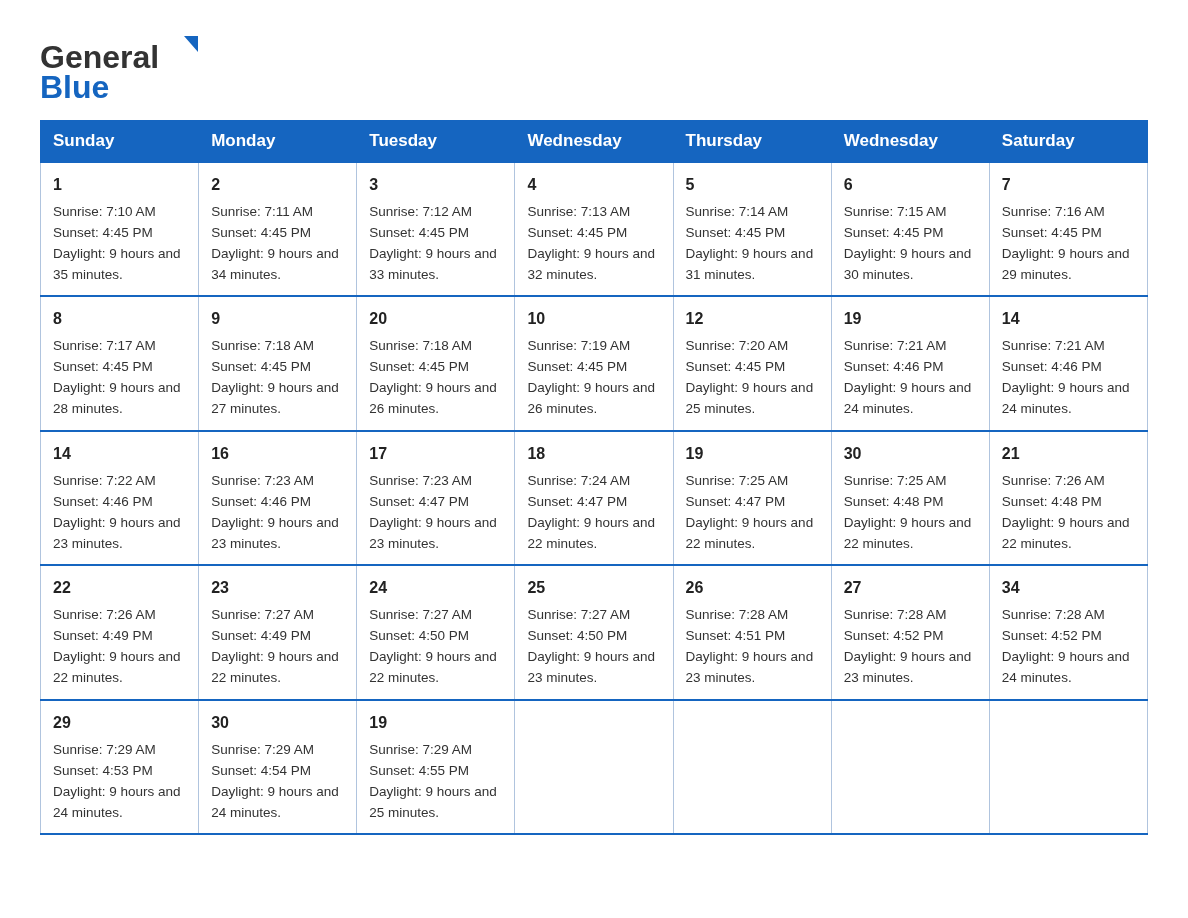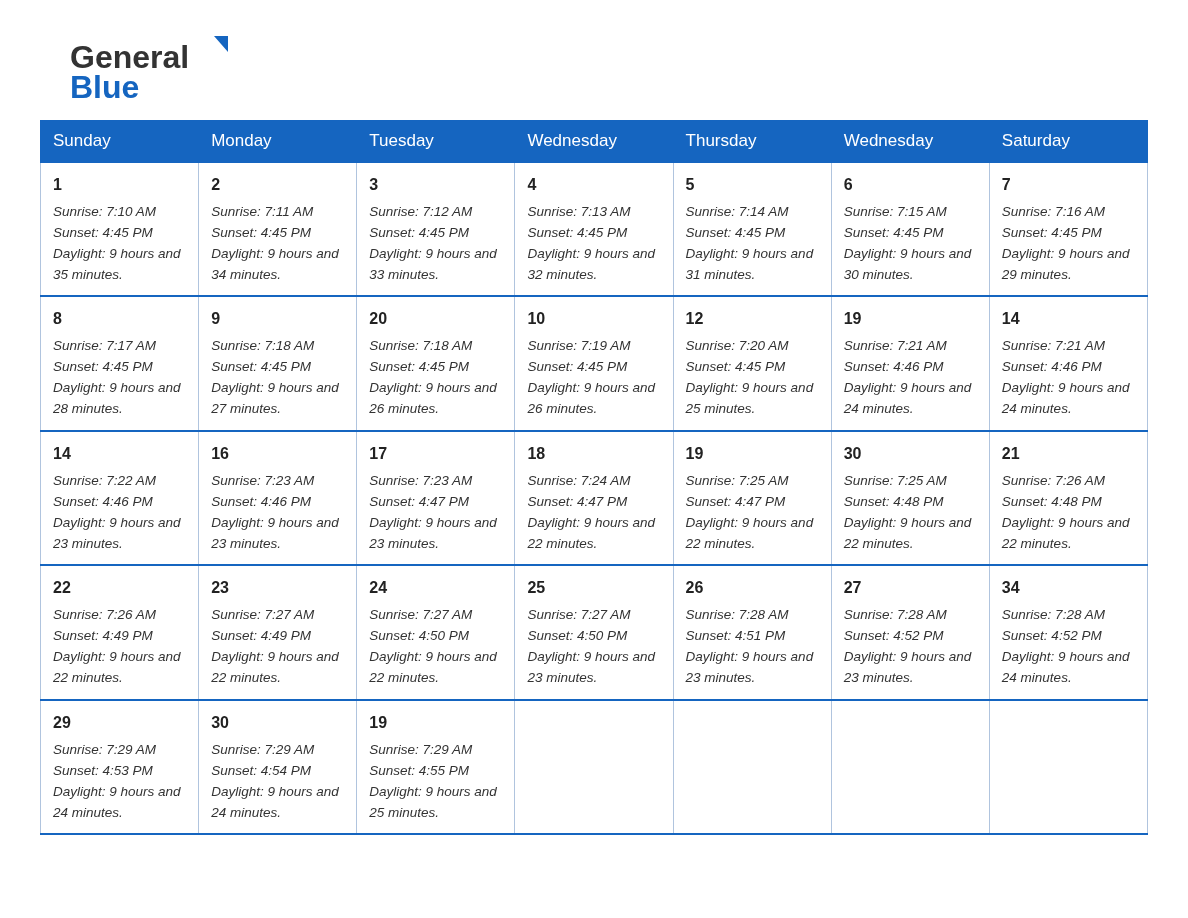--- a/index.html
+++ b/index.html
@@ -13,21 +13,20 @@
     .header {
       display: flex;
       justify-content: space-between;
       align-items: flex-start;
       margin-bottom: 20px;
     }
     .logo {
       display: flex;
       flex-direction: column;
       align-items: flex-start;
-      margin-left: 30px;
     }
     .title-section {
       text-align: right;
     }
     .month-title {
       font-size: 52px;
       font-weight: bold;
       color: #222;
       line-height: 1.1;
     }
@@ -38,21 +37,21 @@
     }
     .calendar {
       width: 100%;
       border-collapse: collapse;
       border: 1.5px solid #1565c0;
     }
     .calendar th {
       background-color: #1565c0;
       color: #fff;
       font-size: 17px;
-      font-weight: normal;
+      font-weight: bold;
       padding: 10px 12px;
       text-align: left;
       border: 1px solid #1565c0;
     }
     .calendar td {
       vertical-align: top;
       padding: 10px 12px;
       border: 1px solid #b0c4de;
       width: calc(100% / 7);
       min-height: 100px;
@@ -67,21 +66,20 @@
     .day-num {
       font-size: 16px;
       font-weight: bold;
       color: #222;
       display: block;
       margin-bottom: 4px;
     }
     .day-info {
       color: #333;
       font-size: 13.5px;
-      font-style: italic;
     }
     .empty-cell {
       background: #fff;
     }
     
     .logo-svg {
       width: 160px;
       height: 70px;
     }
   </style>

